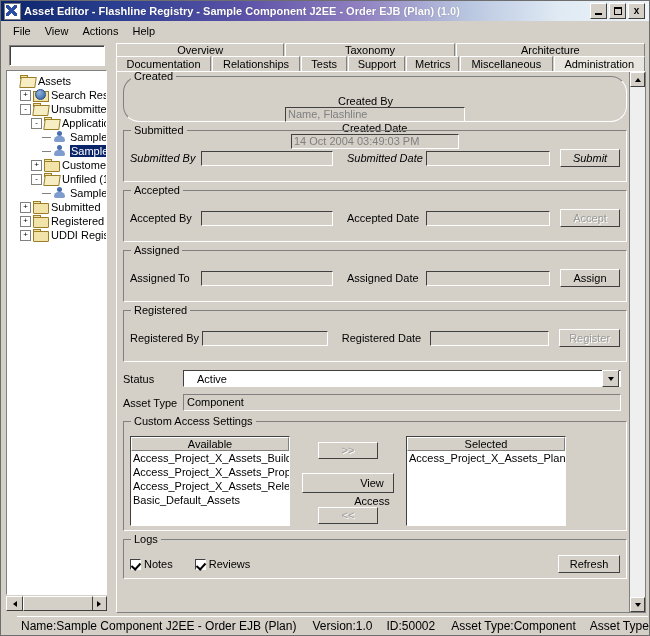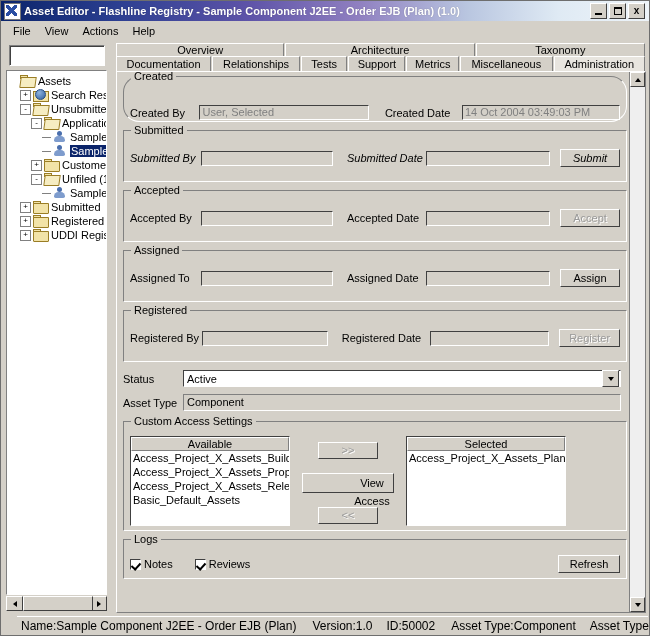--- a/index.html
+++ b/index.html
@@ -123,21 +123,21 @@
          font-size:11px;line-height:13px;padding:0 2px;color:#808080;overflow:hidden;white-space:nowrap;}
   .field.empty{background:#d4d0c8;}
   .btn{height:18px;min-width:58px;background:#d4d0c8;text-align:center;font-size:11px;line-height:16px;
        border-top:1px solid #fff;border-left:1px solid #fff;
        border-right:1px solid #404040;border-bottom:1px solid #404040;
        box-sizing:border-box;color:#000;}
   .btn.disabled{color:#9a9a9a;text-shadow:1px 1px 0 #fff;}
 
   .combo{height:17px;background:#fff;box-sizing:border-box;display:flex;align-items:center;
          border-top:1px solid #404040;border-left:1px solid #404040;
-         border-right:1px solid #fff;border-bottom:1px solid #fff;font-size:11px;padding-left:3px;}
+         border-right:1px solid #fff;border-bottom:1px solid #fff;font-size:11px;padding-left:13px;}
   .combo .cval{flex:1 1 auto;}
   .combo .carr{width:15px;height:15px;margin-right:1px;background:#d4d0c8;
         border-top:1px solid #fff;border-left:1px solid #fff;
         border-right:1px solid #404040;border-bottom:1px solid #404040;
         display:flex;align-items:center;justify-content:center;font-size:7px;}
   .ro{height:17px;background:#d4d0c8;box-sizing:border-box;font-size:11px;line-height:15px;padding-left:3px;
       border-top:1px solid #808080;border-left:1px solid #808080;
       border-right:1px solid #fff;border-bottom:1px solid #fff;}
 
   .listbox{background:#fff;box-sizing:border-box;
@@ -330,41 +330,41 @@
           </div>
       </div>
     </div>
 
     <div class="vsplit"></div>
 
     <div class="rightpanel">
 
       <div class="tabs-top" id="tabs-row1">
           <div class="tab" style="width: 169px;">Overview</div>
+          <div class="tab" style="width: 170px;">Taxonomy</div>
           <div class="tab" style="width: 190px;">Architecture</div>
-          <div class="tab" style="width: 170px;">Taxonomy</div>
         </div>
       <div class="tabs-bot" id="tabs-row2">
           <div class="tab row2" style="width: 105px;">Documentation</div>
           <div class="tab row2" style="width: 97px;">Relationships</div>
           <div class="tab row2" style="width: 51px;">Tests</div>
           <div class="tab row2" style="width: 63px;">Support</div>
           <div class="tab row2" style="width: 58px;">Metrics</div>
           <div class="tab row2" style="width: 102px;">Miscellaneous</div>
           <div class="tab row2 active" style="width: 101px;">Administration</div>
         </div>
 
       <div class="panelbox">
         <div class="formarea">
 
           <div class="group" style="height:46px;border-radius:16px;">
             <div class="glabel">Created</div>
-            <div class="frow" style="margin-top:16px;">
+            <div class="frow" style="margin-top:6px;flex-direction:column;">
               <div class="lbl" style="width:74px;">Created By</div>
-              <div class="field" style="width:180px;">User, Selected</div>
+              <div class="field" style="width:180px;">Name, Flashline</div>
               <div class="lbl" style="width:82px;margin-left:16px;">Created Date</div>
               <div class="field" style="width:168px;">14 Oct 2004 03:49:03 PM</div>
             </div>
           </div>
 
           <div class="group" style="height:52px;">
             <div class="glabel">Submitted</div>
             <div class="frow" style="margin-top:6px;font-style:italic;">
               <div class="lbl" style="width:74px;">Submitted By</div>
               <div class="field empty" style="width:136px;"></div>

